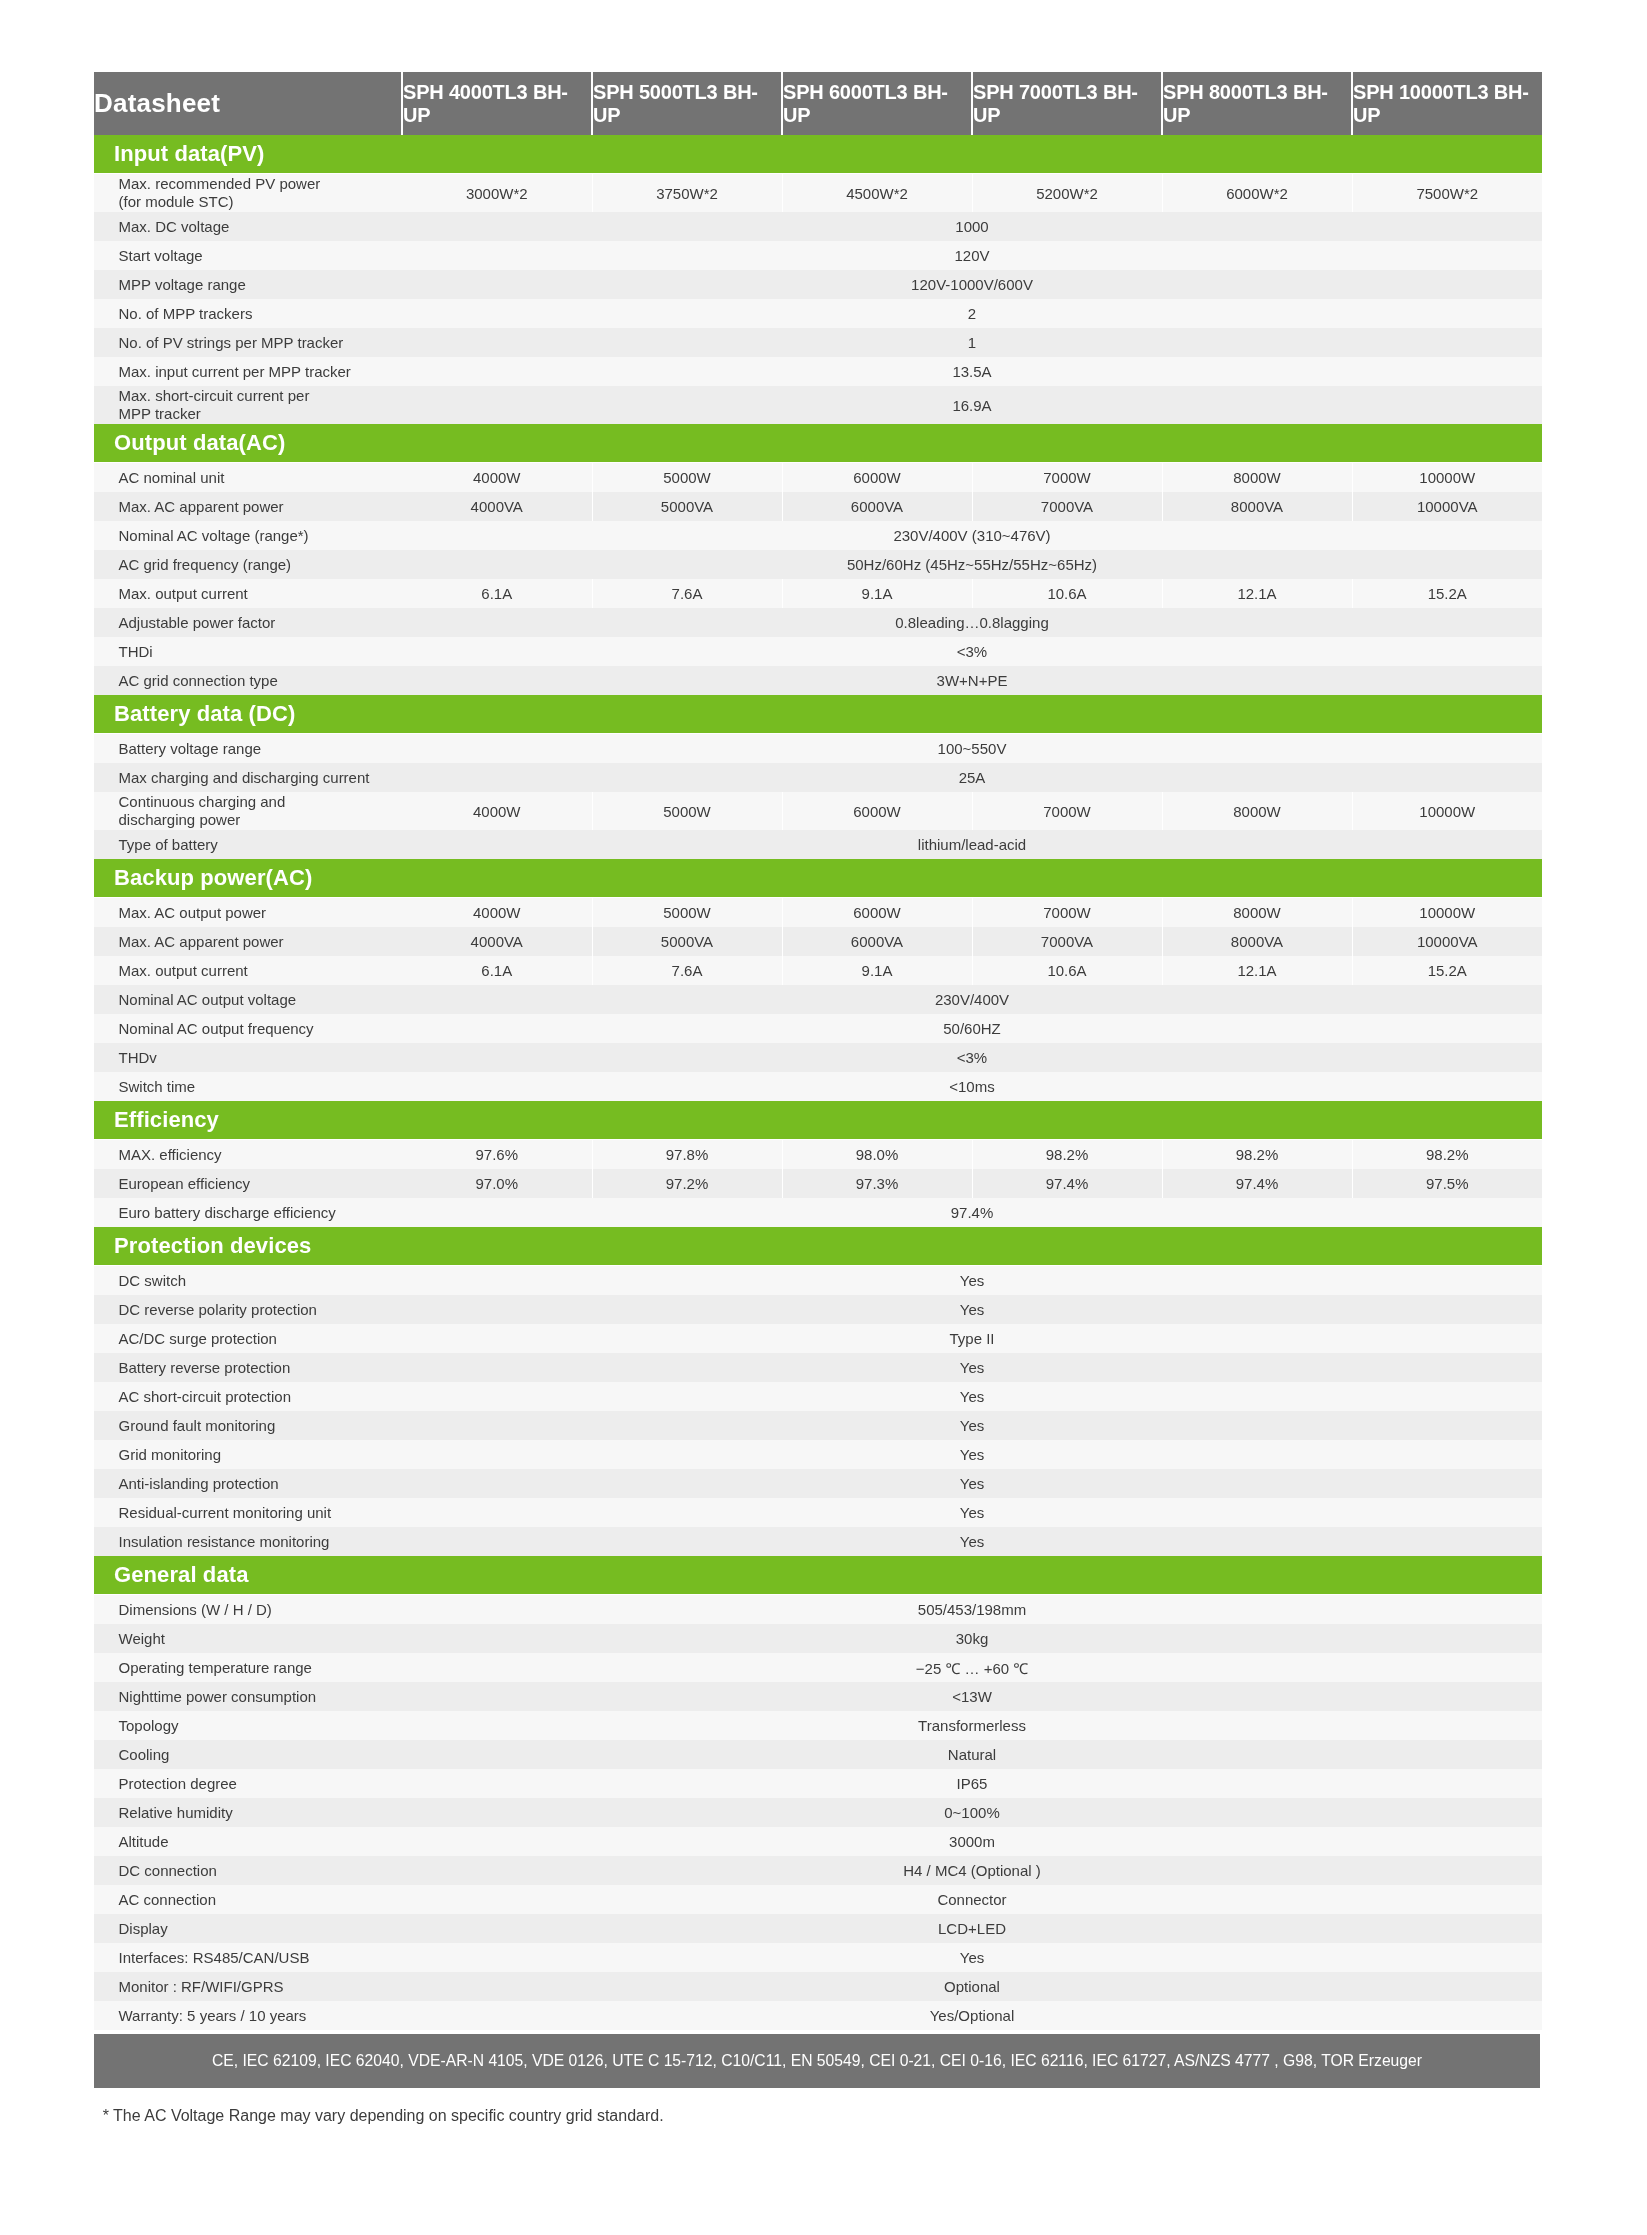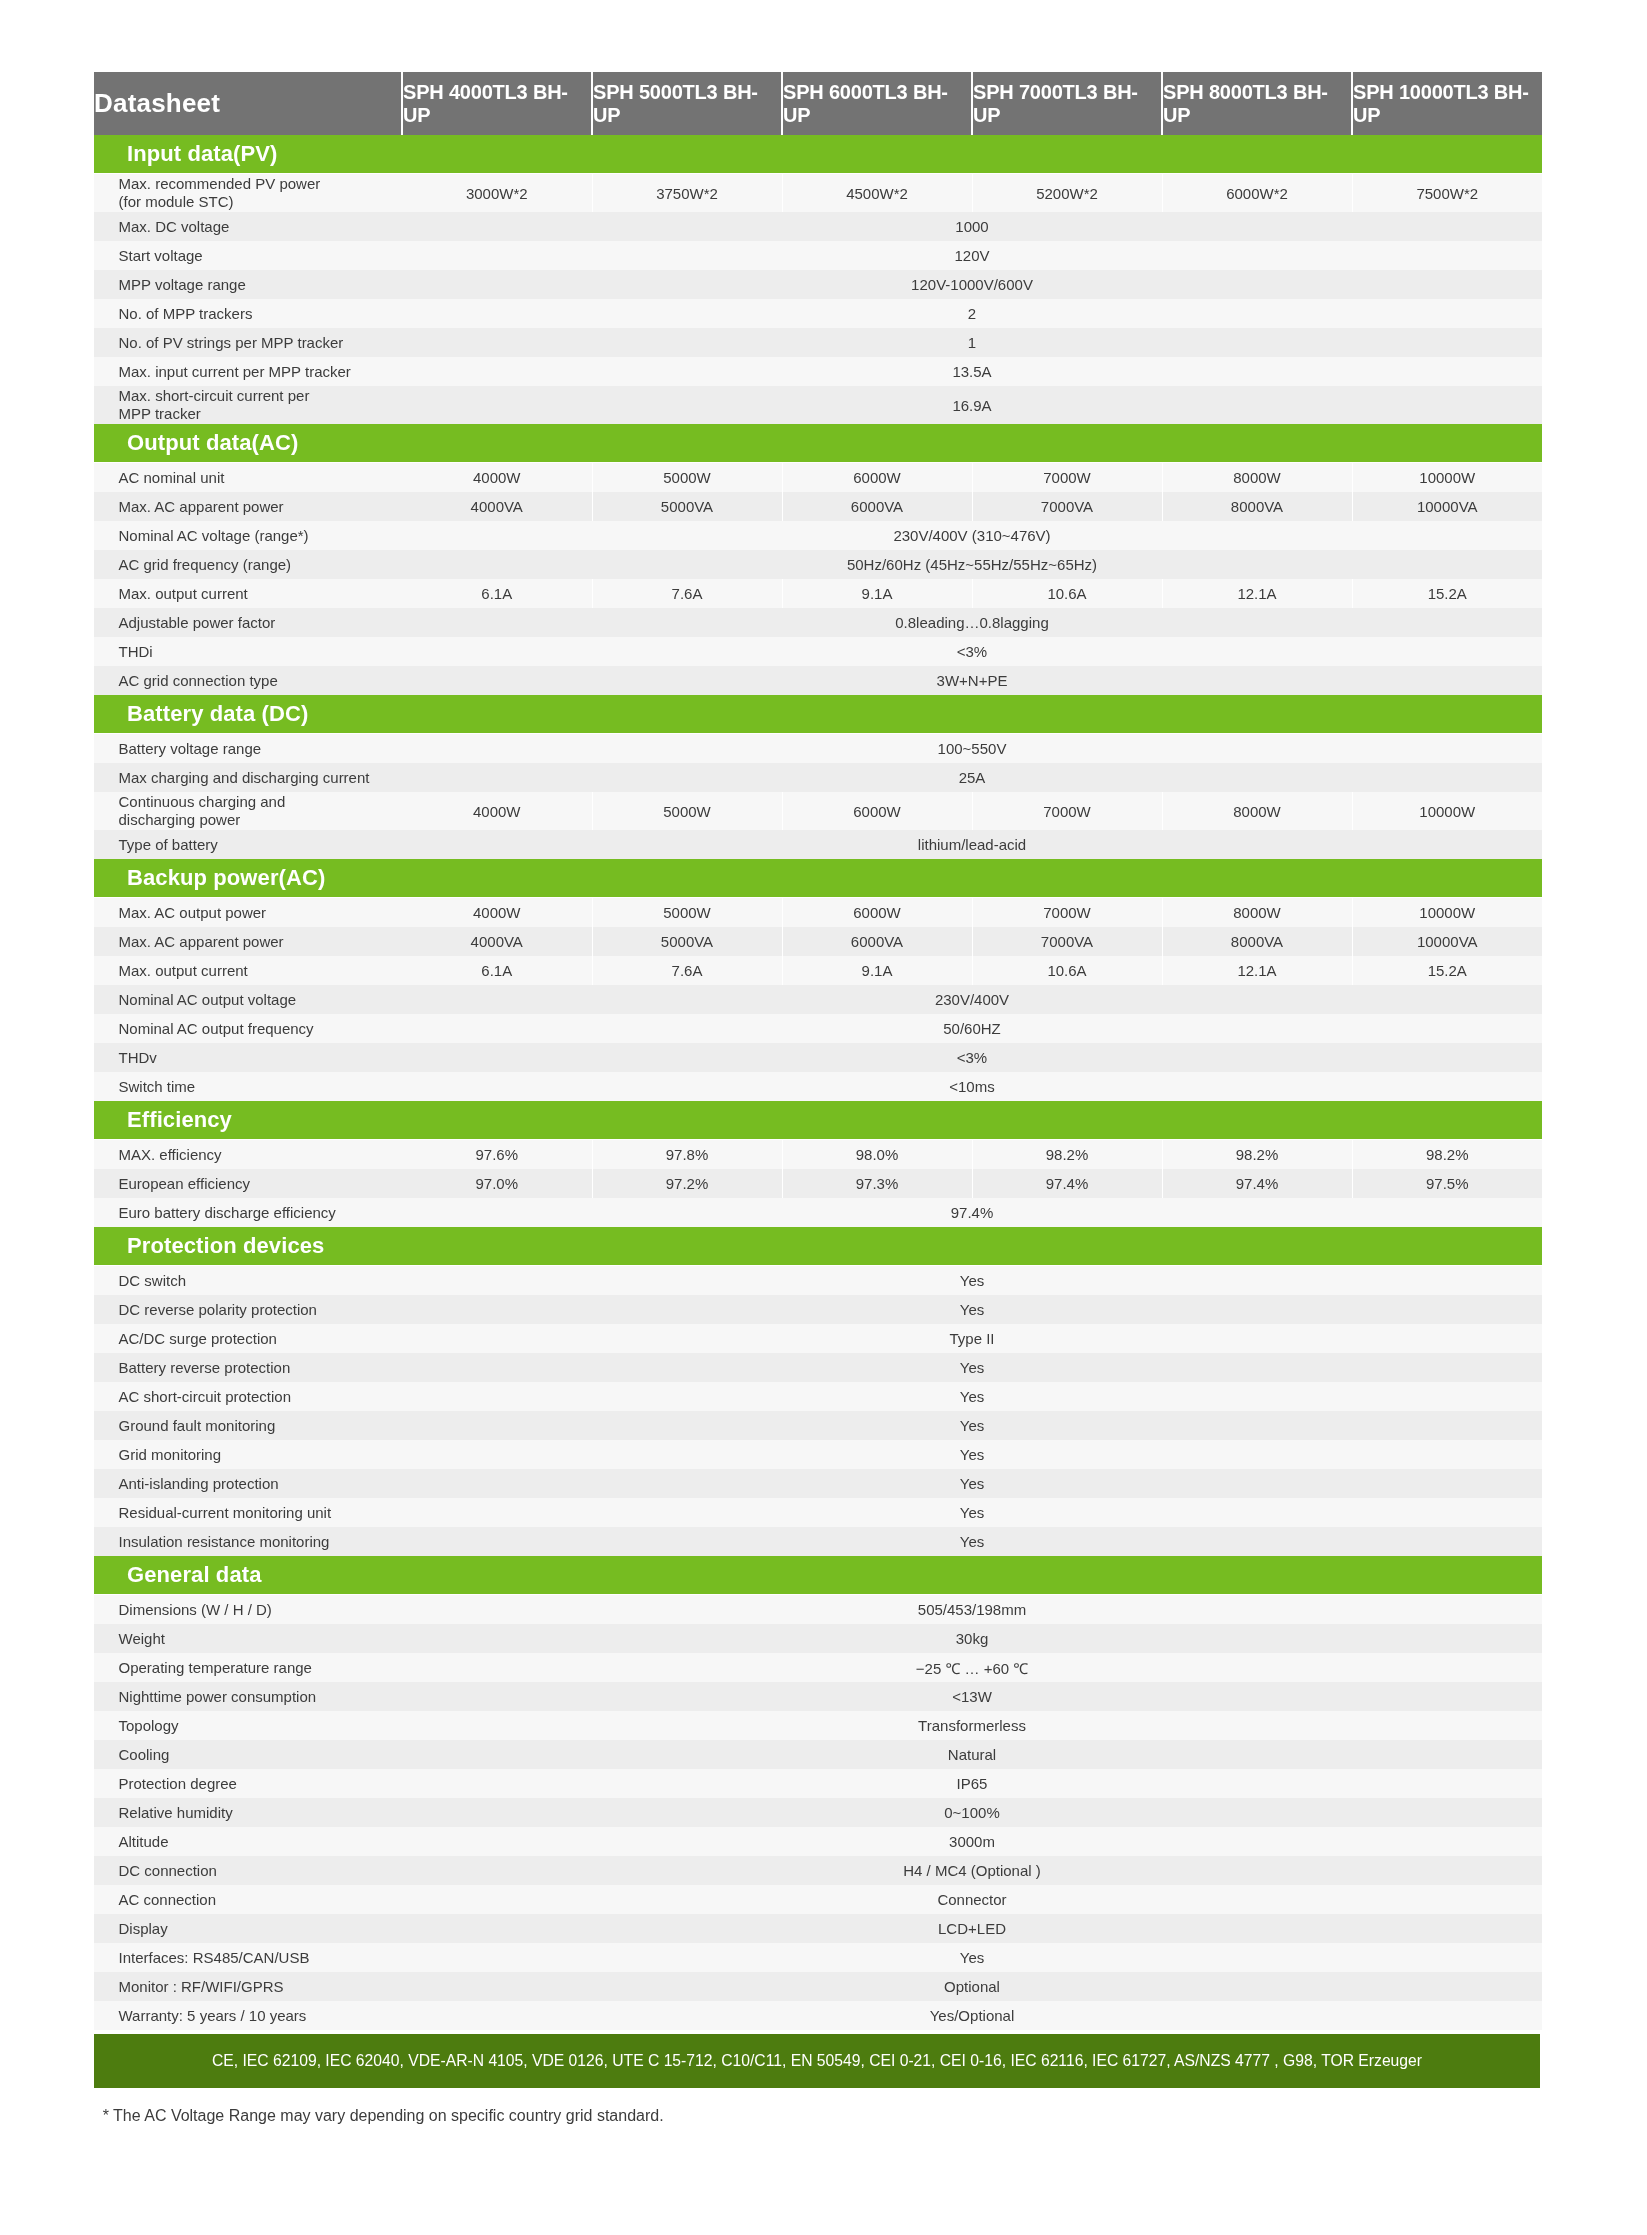--- a/index.html
+++ b/index.html
@@ -50,21 +50,21 @@
     letter-spacing: -0.2px;
     font-family: "Liberation Sans", sans-serif;
   }
   
   td.section-bar {
     background: #76bc21;
     color: #ffffff;
     font-size: 22px;
     font-weight: bold;
     height: 38px;
-    padding: 0 0 0 33px;
+    padding: 0 0 0 20px;
     letter-spacing: 0.1px;
     border-bottom: 1.7px solid #ffffff;
   }
   
   tr.data-row td {
     font-size: 15px;
     height: 29px;
     padding: 0;
     vertical-align: middle;
   }
@@ -79,21 +79,21 @@
   }
   tr.data-row td.val:last-child { border-right: none; }
   tr.data-row td.val.span { border-right: none; }
   tr.row-a td { background: #f7f7f7; }
   tr.row-b td { background: #ededed; }
   tr.tall td { height: 38px; }
   .lbl2 { display: block; }
   
   .cert-bar {
     width: 1446px;
-    background: #4d7c0f;
+    background: #737373;
     color: #ffffff;
     text-align: center;
     font-size: 15.7px;
     padding: 16.6px 8.7px;
     box-sizing: border-box;
     margin-top: 4.4px;
     line-height: 1.3;
   }
   .footnote {
     width: 1446px;

